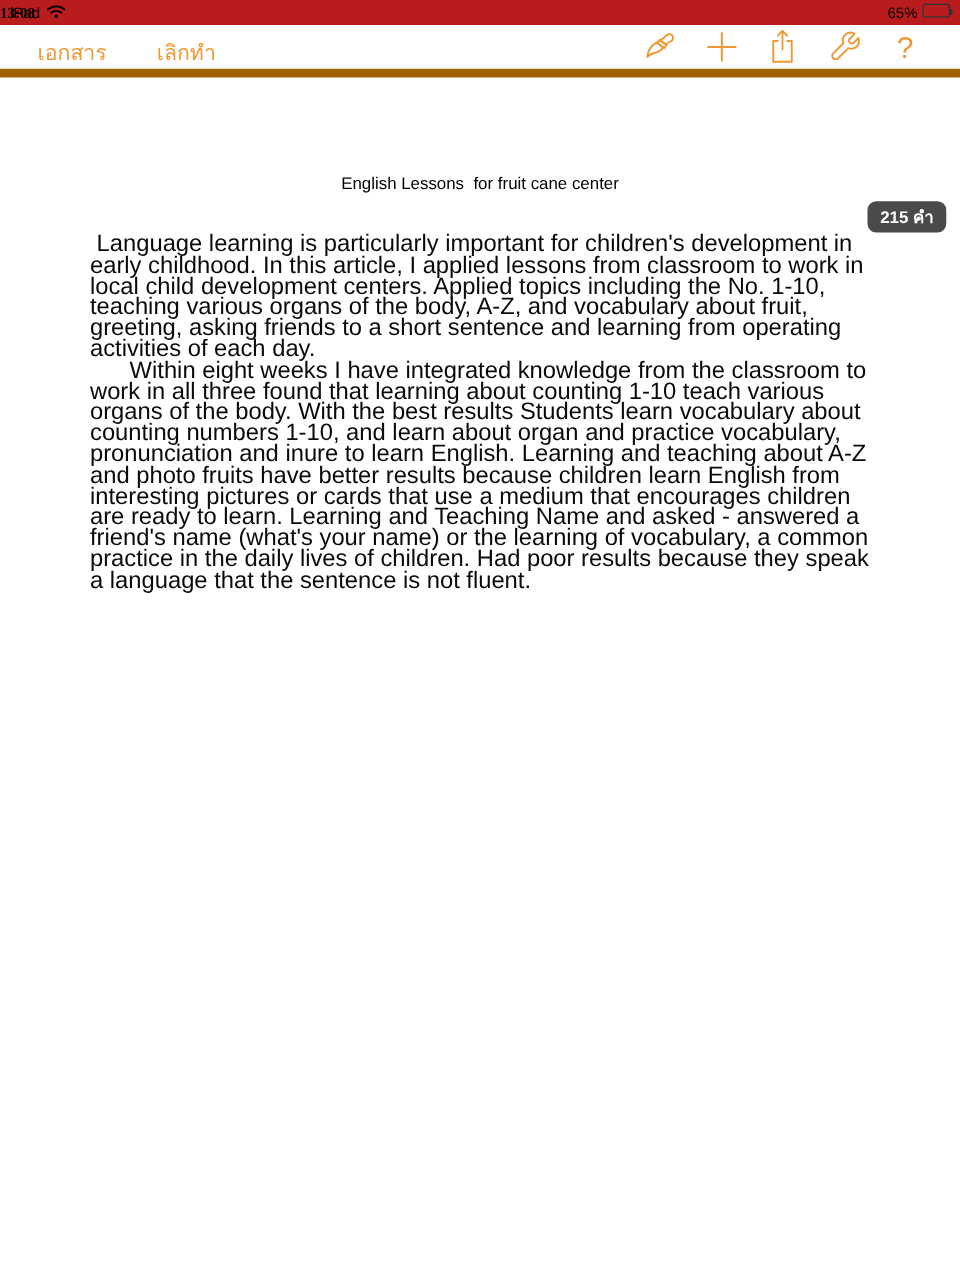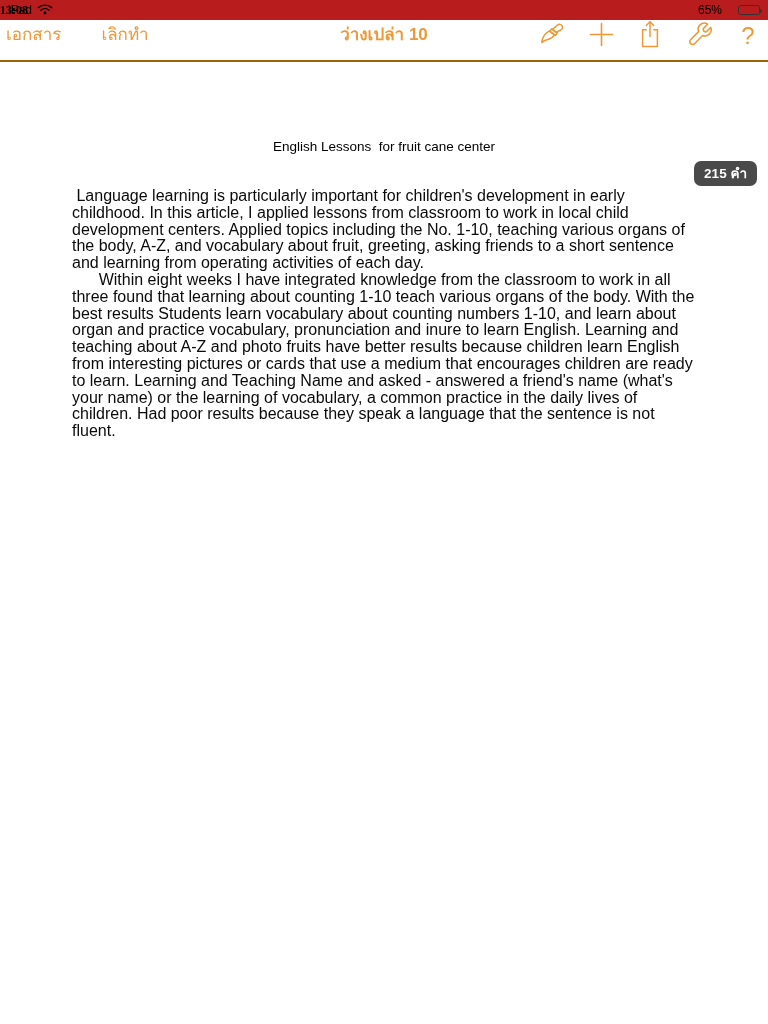--- a/index.html
+++ b/index.html
@@ -24,40 +24,40 @@
   }
   .status-left { display: flex; align-items: center; gap: 5px; }
   .status-center {
     position: absolute; left: 0; right: 0;
     font-weight: 600; font-size: 12px;
     pointer-events: none;
     font-family: Liberation Serif, serif;
   }
   .status-right {
     margin-left: auto;
-    display: flex; align-items: center; gap: 16px;
+    display: flex; align-items: flex-start; gap: 4px;
   }
   .battery {
     width: 22px; height: 10.5px;
     border: 1px solid #333; border-radius: 2.5px;
     padding: 1px; position: relative;
   }
   .battery-fill { height: 100%; width: 65%; background: #000; border-radius: 1px; }
   .battery-nub {
     position: absolute; right: -3px; top: 3px;
     width: 2px; height: 4.5px; background: #333;
     border-radius: 0 2px 2px 0;
   }
 
   
   .toolbar {
     height: 42px;
-    display: flex; align-items: flex-start;
-    padding: 0 6px;
-    border-bottom: 2px solid #a16207;
+    display: flex; align-items: flex-end;
+    padding: 0 30px;
+    border-bottom: 7px solid #a16207;
     position: relative;
     background: #fff;
   }
   .tb-btn {
     color: #EE9836;
     font-size: 17px;
     background: none; border: none; padding: 0;
     font-family: "Liberation Sans", sans-serif;
     cursor: pointer;
   }
@@ -88,21 +88,21 @@
   .document { position: relative; padding-top: 76px; }
   .doc-title {
     text-align: center;
     font-size: 13.5px; line-height: 17px;
     white-space: pre-wrap;
     margin: 0;
   }
   .title-gap { height: 33px; }
   .doc-body p {
     margin: 0 72px;
-    font-size: 16px; line-height: 16.8px;
+    font-size: 19px; line-height: 16.8px;
     white-space: pre-wrap;
     color: #0a0a0a;
   }
   .word-count {
     position: absolute;
     top: 99px; right: 11px;
     background: #4A4A4A; color: #fff;
     font-size: 13.5px; font-weight: 700;
     line-height: 25px; padding: 0 10px;
     border-radius: 7px;
@@ -130,21 +130,20 @@
       <span class="battery-fill"></span>
       <span class="battery-nub"></span>
     </span>
   </div>
 </div>
 
 <div class="toolbar">
   <button class="tb-btn">เอกสาร</button>
   <button class="tb-btn">เลิกทำ</button>
 
-  <div class="toolbar-title">ว่างเปล่า 10</div>
 
   <div class="tb-icons">
     <button class="icon-btn">
       <span>
         <svg width="30" height="30" viewBox="0 0 30 30">
           <g fill="none" stroke="#EE9836" stroke-width="1.5" stroke-linejoin="round" stroke-linecap="round">
             <path d="M20.3 5.2 c1.8 -1.6 4.2 -0.9 5 0.9 c0.8 1.9 -0.3 3.4 -2 4.1 c-1.4 0.6 -2.6 1.2 -3.4 2.5 l-4.6 -3.4 c2 -1.3 3.6 -2.7 5 -4.1 z"></path>
             <path d="M14.6 8.9 l5.6 4.2 -1.8 2.4 -5.6 -4.2 z"></path>
             <path d="M12.4 10.9 l5.2 3.9 c-1.5 2.3 -3.9 3.9 -6.9 4.6 c-2.4 0.6 -4.3 1.5 -5.9 3 c0.3 -2.3 0.9 -4.4 2 -6.2 c1.3 -2.3 3.3 -4 5.6 -5.3 z"></path>
           </g>

